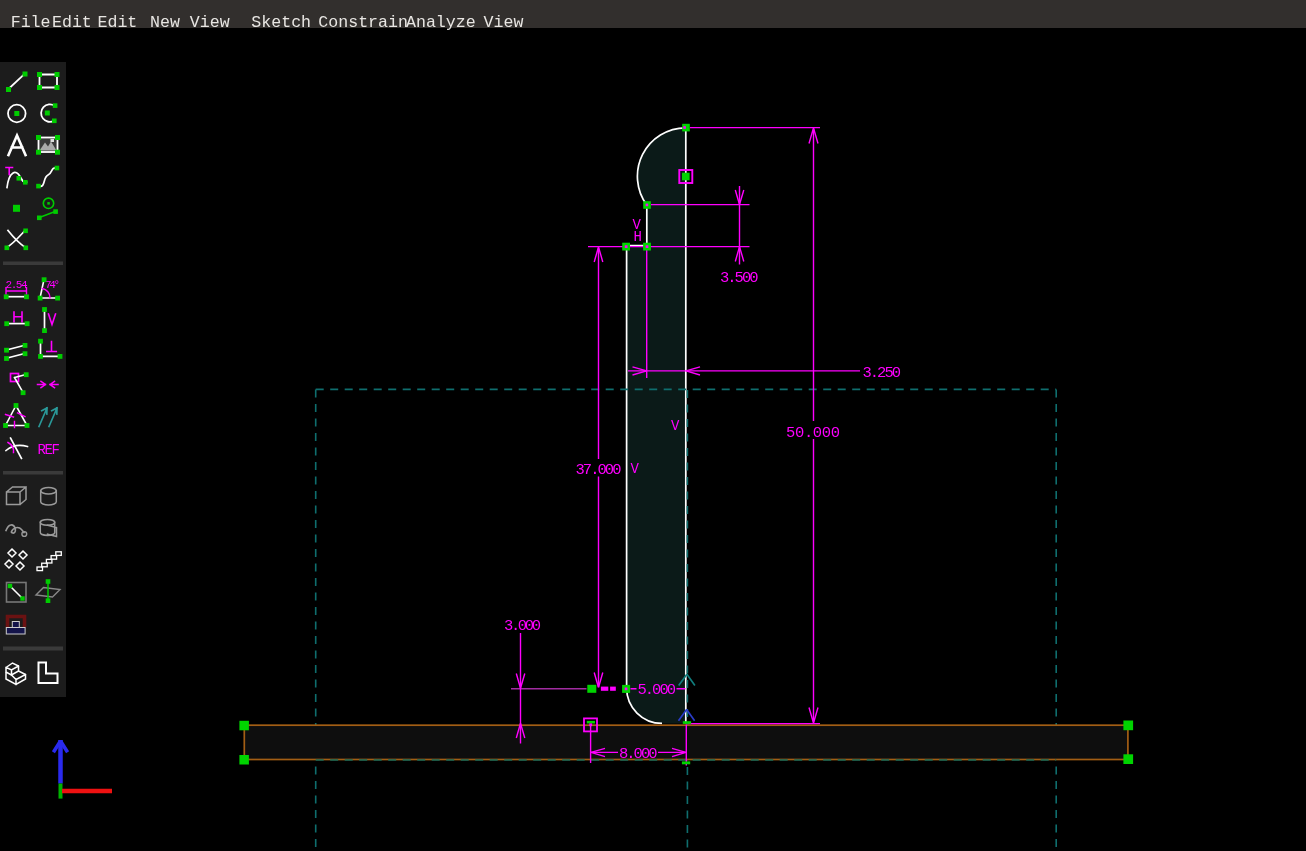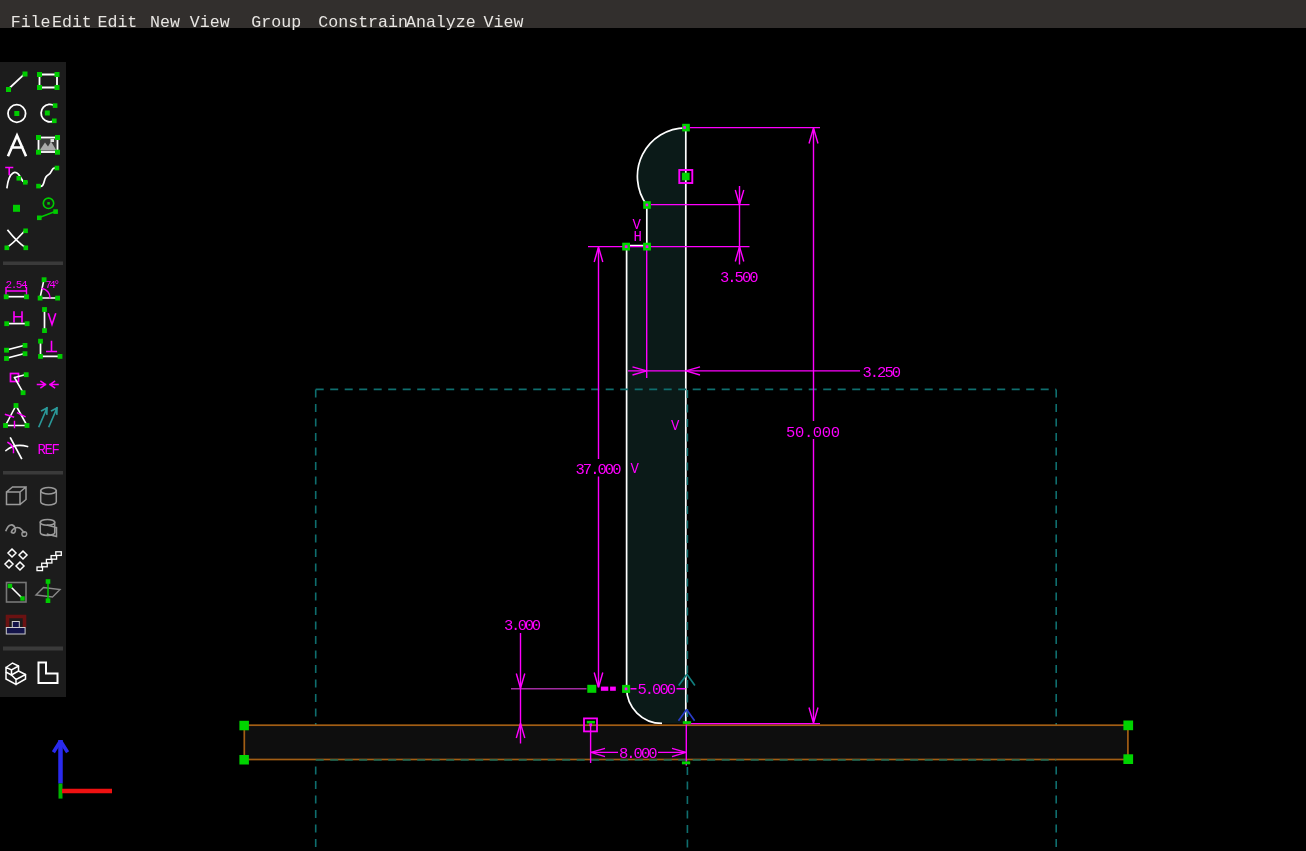--- a/index.html
+++ b/index.html
@@ -339,17 +339,17 @@
   <path d="M60.5 741 L53.4 752.2 M60.5 741 L67.6 752.2" stroke="#2a2aee" stroke-width="3.6" fill="none"></path>
   <path d="M60.5 783.5 V798.6" stroke="#00b400" stroke-width="4" fill="none"></path>
   <path d="M62 791 H112" stroke="#ee1111" stroke-width="4.3" fill="none"></path>
   </g>
 </svg>
 <div class="mb">
   <span style="left:10.7px">File</span>
   <span style="left:52px">Edit</span>
   <span style="left:97.5px">Edit</span>
   <span style="left:150px">New View</span>
-  <span style="left:251.3px">Group</span>
+  <span style="left:251.3px">Sketch</span>
   <span style="left:318.3px">Constrain</span>
   <span style="left:406px">Analyze</span>
   <span style="left:483.6px">View</span>
 </div>
 
 </body></html>

